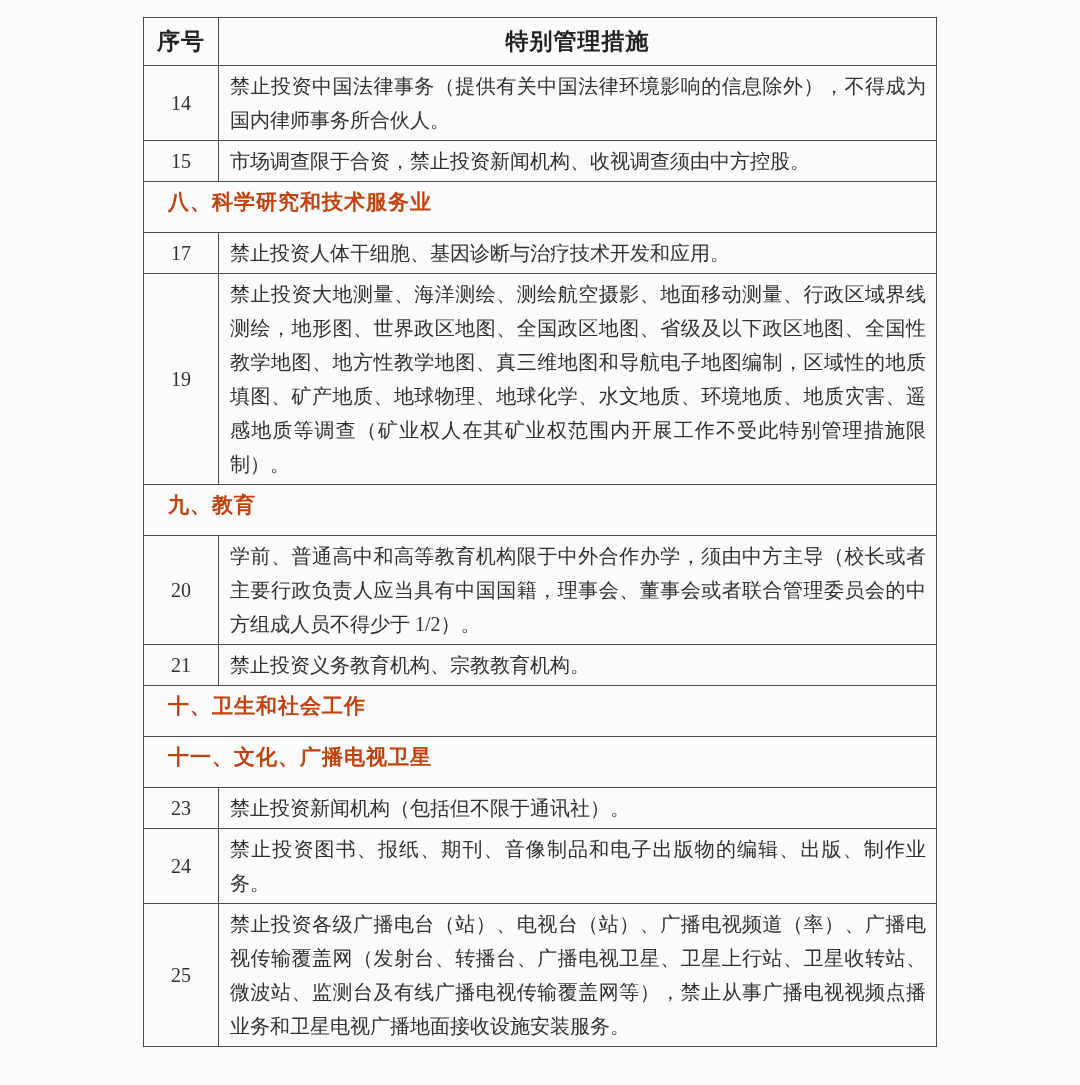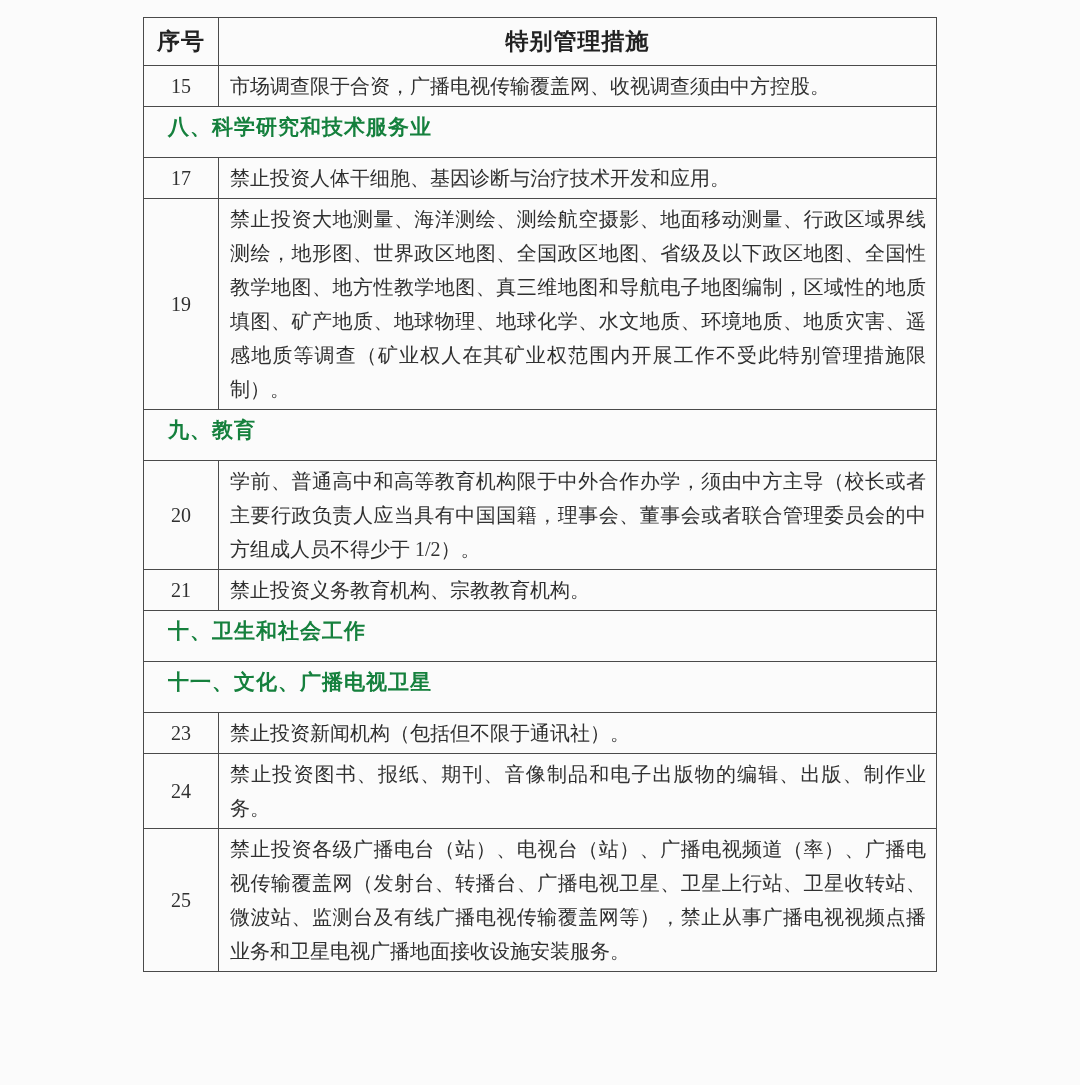--- a/index.html
+++ b/index.html
@@ -55,40 +55,44 @@
     text-align: justify;
     color: #303030;
     word-break: break-all;
   }
   td.cell-section {
     font-size: 21px;
     line-height: 34px;
     padding: 3px 10px 13px 24px;
     font-weight: 600;
     font-style: normal;
-    color: #15803d;
+    color: #c2410c;
     letter-spacing: 1px;
   }
 </style>
 </head>
 <body>
 
 <table class="doc-table">
   <thead>
     <tr>
       <th class="col-no-head">序号</th>
       <th class="col-measure-head">特别管理措施</th>
     </tr>
   </thead>
   <tbody id="table-body">
 
+  <tr>
+    <td class="cell-no">14</td>
+    <td class="cell-text">禁止投资中国法律事务（提供有关中国法律环境影响的信息除外），不得成为国内律师事务所合伙人。</td>
+  </tr>
 
   <tr>
     <td class="cell-no">15</td>
-    <td class="cell-text">市场调查限于合资，广播电视传输覆盖网、收视调查须由中方控股。</td>
+    <td class="cell-text">市场调查限于合资，禁止投资新闻机构、收视调查须由中方控股。</td>
   </tr>
 
 
   <tr>
     <td class="cell-section" colspan="2">八、科学研究和技术服务业</td>
   </tr>
 
   <tr>
     <td class="cell-no">17</td>
     <td class="cell-text">禁止投资人体干细胞、基因诊断与治疗技术开发和应用。</td>

